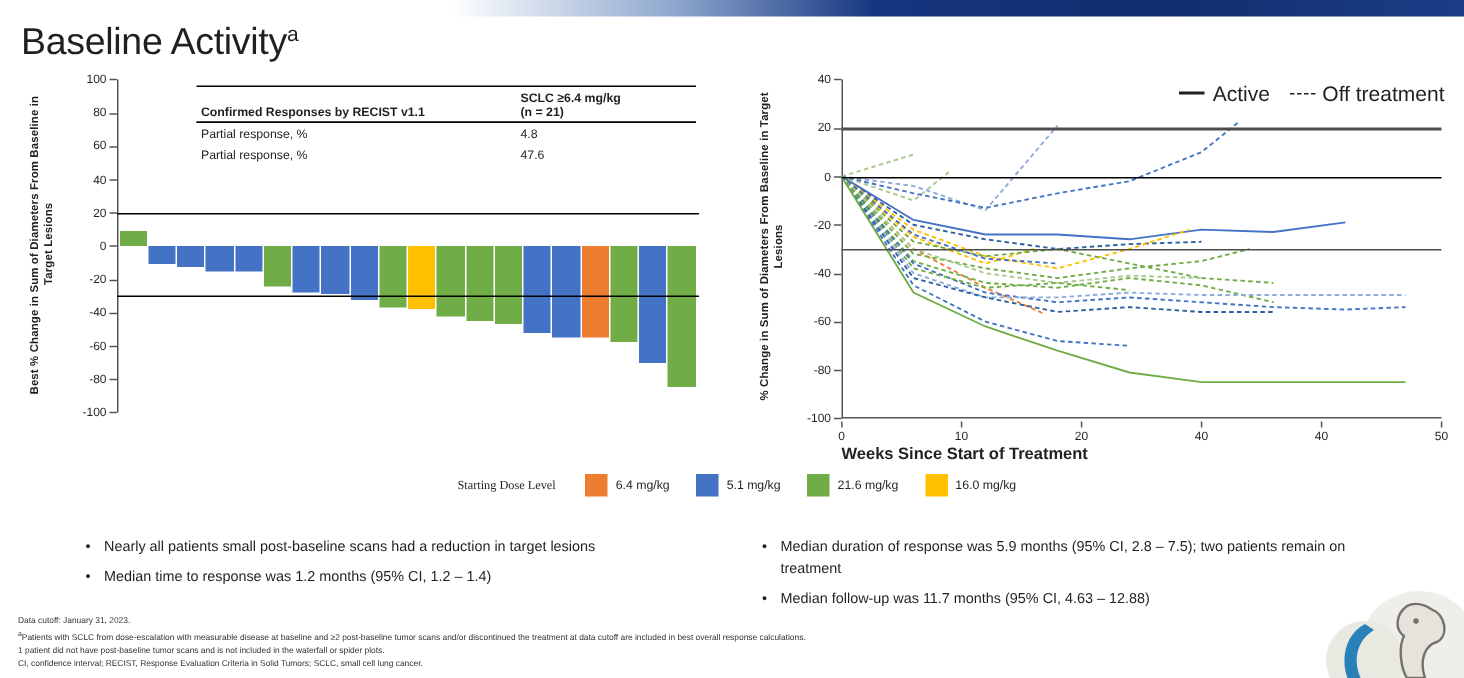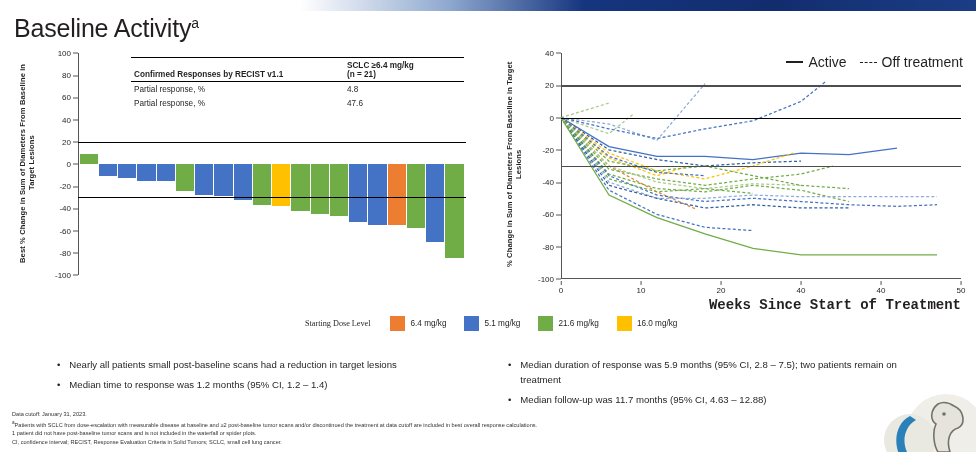--- a/index.html
+++ b/index.html
@@ -65,22 +65,22 @@
   .wf-bar { position: absolute; left: 0.5px; right: 0.5px; }
 
   
   #spider { top: 48px; left: 505px; width: 462px; height: 250px; }
   .sp-area { position: absolute; left: 56px; top: 5px; width: 400px; height: 226px; }
   .sp-axis-v { position: absolute; left: 0; top: 0; bottom: 0; width: 1px; background: #555; }
   .sp-axis-h { position: absolute; left: 0; right: 0; bottom: 0; height: 1px; background: #555; }
   .sp-gridline { position: absolute; left: 0; right: 0; height: 1.4px; background: #4d4d4d; }
   .sp-zero { position: absolute; left: 0; right: 0; height: 1px; background: #000; }
   .sp-svg { position: absolute; left: 0; top: 0; width: 100%; height: 100%; }
-  .sp-xlabel { position: absolute; width: 100%; text-align: right;
-               font-size: 14px; font-weight: bold; font-family: Liberation Mono, monospace; }
+  .sp-xlabel { position: absolute; width: 100%; text-align: left;
+               font-size: 11px; font-weight: bold; }
   .sp-legend { position: absolute; font-size: 14px; display: flex;
                align-items: center; gap: 5px; }
   .sp-legend .ln-solid { display:inline-block; width: 17px; height: 1.7px; background: #231f20; }
   .sp-legend .ln-dash { display:inline-block; width: 17px; height: 0;
                         border-top: 1.7px dashed #231f20; }
 
   
   .dose-legend {
     position: absolute; top: 316px; left: 305px;
     display: flex; align-items: center; gap: 7px; font-size: 8.2px;

